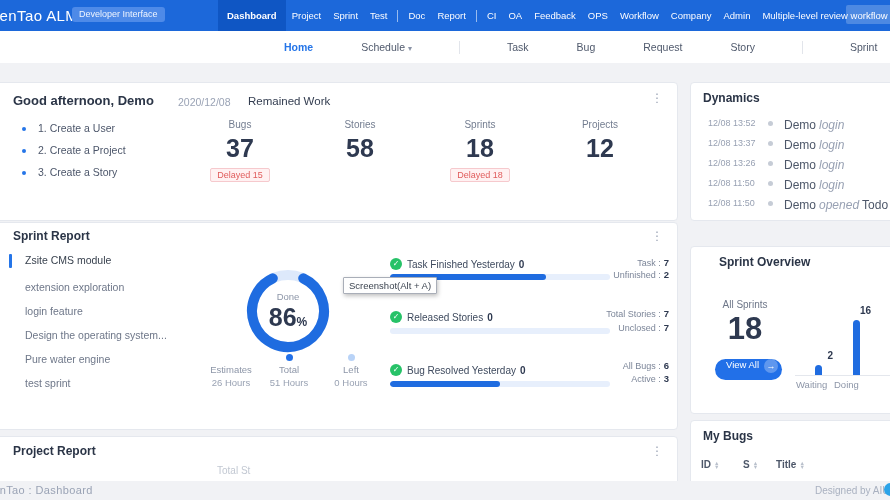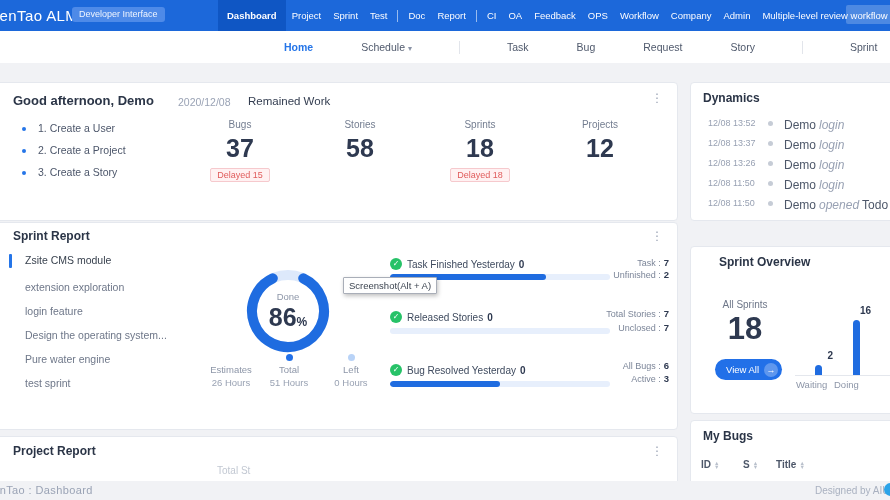--- a/index.html
+++ b/index.html
@@ -80,21 +80,21 @@
   .dy-row{position:absolute;left:0;width:100%;height:16px;cursor:pointer;}
   .dy-time{position:absolute;left:17px;top:0;font-size:9px;color:#98a1b3;}
   .dy-dot{position:absolute;left:77px;top:3px;width:5px;height:5px;border-radius:50%;background:#c6ccd6;}
   .dy-text{position:absolute;left:93px;top:0;font-size:12px;color:#4d5769;white-space:nowrap;}
   .dy-action{font-style:italic;color:#98a1b3;margin:0 3px;}
 
   
   .ov-title{left:12px;top:8px;margin-left:16px;}
   .all-label{position:absolute;left:10px;top:52px;width:88px;text-align:center;font-size:10px;color:#6e7789;}
   .all-num{position:absolute;left:10px;top:64px;width:88px;text-align:center;font-size:31px;font-weight:bold;color:#2e3950;}
-  .viewall{position:absolute;left:24px;top:112px;height:21px;background:#2270e8;border-radius:11px;color:#fff;font-size:9.5px;display:flex;align-items:center;padding:0 4px 0 11px;gap:5px;cursor:pointer;}
+  .viewall{position:absolute;left:24px;top:112px;height:21px;background:#2270e8;border-radius:11px;color:#fff;font-size:9.5px;display:flex;padding:0 4px 0 11px;gap:5px;cursor:pointer;}
   .va-arrow{width:14px;height:14px;border-radius:50%;background:rgba(255,255,255,.28);color:#fff;font-size:9px;line-height:14px;text-align:center;}
   .axis{position:absolute;left:104px;top:128px;width:118px;height:1px;background:#e4e7ed;}
   .bar{position:absolute;width:7px;background:#1f6ce0;border-radius:4px 4px 0 0;}
   .bar-val{position:absolute;width:30px;text-align:right;font-weight:bold;font-size:10px;color:#2e3950;}
   .bar-cat{position:absolute;top:132px;font-size:9.5px;color:#8d96a8;width:44px;text-align:left;white-space:nowrap;}
 
   
   .mb-title{left:12px;top:8px;}
   .mb-col{position:absolute;top:38px;font-size:10px;font-weight:bold;color:#4d5769;cursor:pointer;white-space:nowrap;}
   .sorter{display:inline-block;vertical-align:middle;margin-left:3px;line-height:0;}

